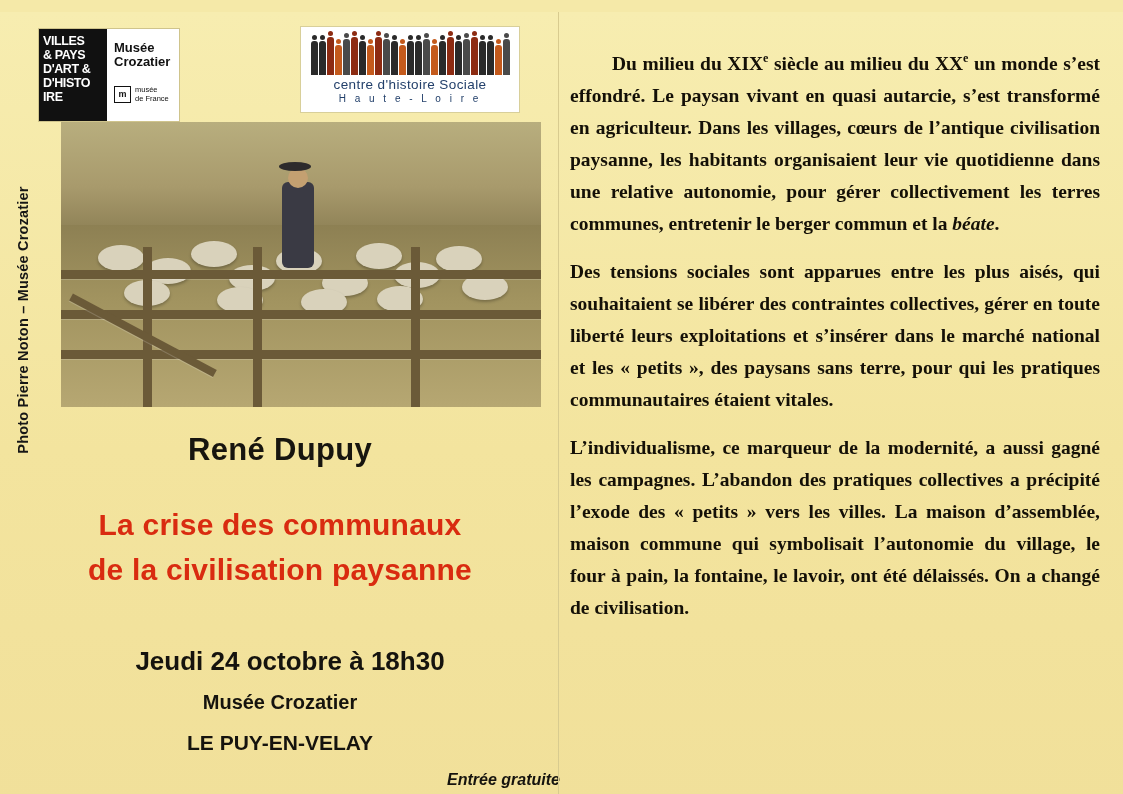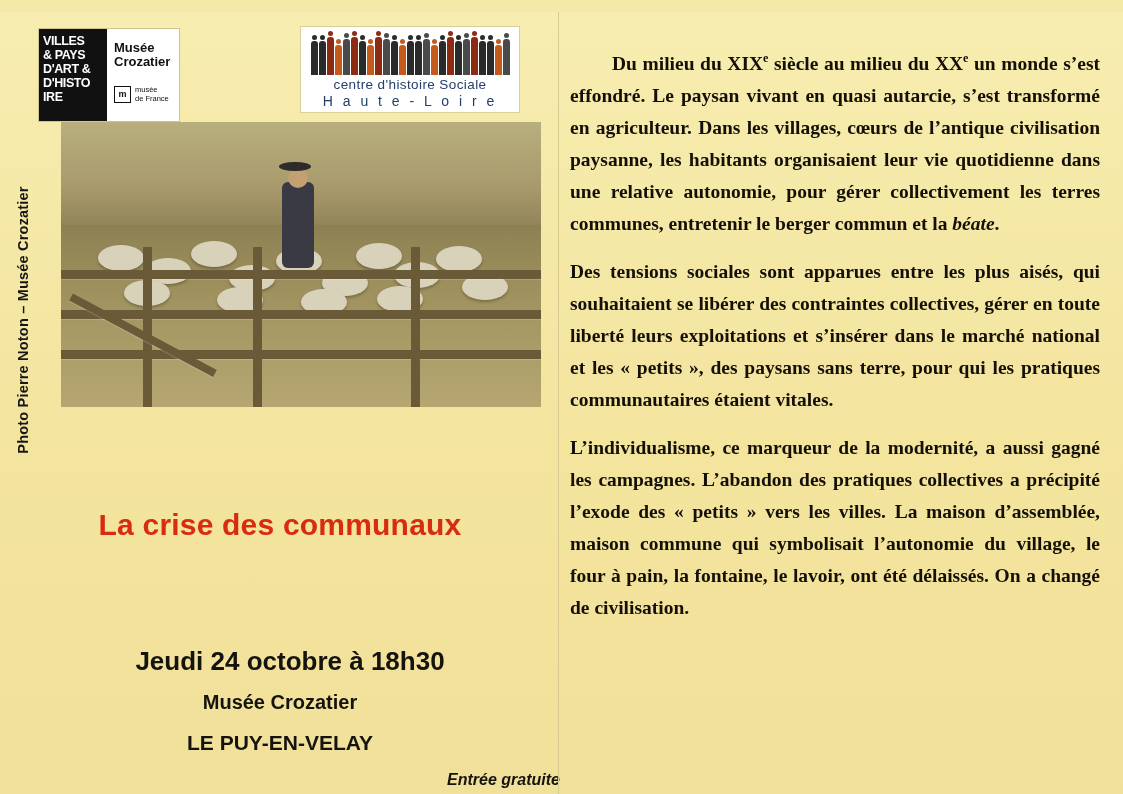--- a/index.html
+++ b/index.html
@@ -136,21 +136,21 @@
     font-size: 13.5px;
     color: #23406b;
     letter-spacing: 0.4px;
     font-family: "Liberation Sans", sans-serif;
   }
   .logo-chs .txt2 {
     position: absolute;
     left: 0; right: 0;
     top: 66px;
     text-align: center;
-    font-size: 14px;
+    font-size: 10px;
     color: #23406b;
     letter-spacing: 3px;
   }
   .photo {
     position: absolute;
     left: 61px;
     top: 110px;
     width: 480px;
     height: 285px;
     overflow: hidden;
@@ -417,23 +417,25 @@
       <div class="rail" style="left:40%;top:44%;width:9px;height:56%;"></div>
       <div class="rail" style="left:73%;top:44%;width:9px;height:56%;"></div>
       <div class="rail" style="left:2%;top:60%;width:34%;height:8px;transform:rotate(28deg);transform-origin:left center;"></div>
       <div class="man-body"></div>
       <div class="man-head"></div>
       <div class="man-hat"></div>
     </div>
 
     <div class="photo-credit">Photo Pierre Noton – Musée Crozatier</div>
 
+    <div class="txt-speaker">René Dupuy</div>
 
     <div class="title-block">
       <div>La crise des communaux</div>
+      <div>de la civilisation paysanne</div>
     </div>
 
     <div class="dateline">Jeudi 24 octobre à 18h30</div>
     <div class="venue">Musée Crozatier</div>
     <div class="city">LE PUY-EN-VELAY</div>
     <div class="free">Entrée gratuite</div>
   </div>
 
   <div class="divider"></div>
 

